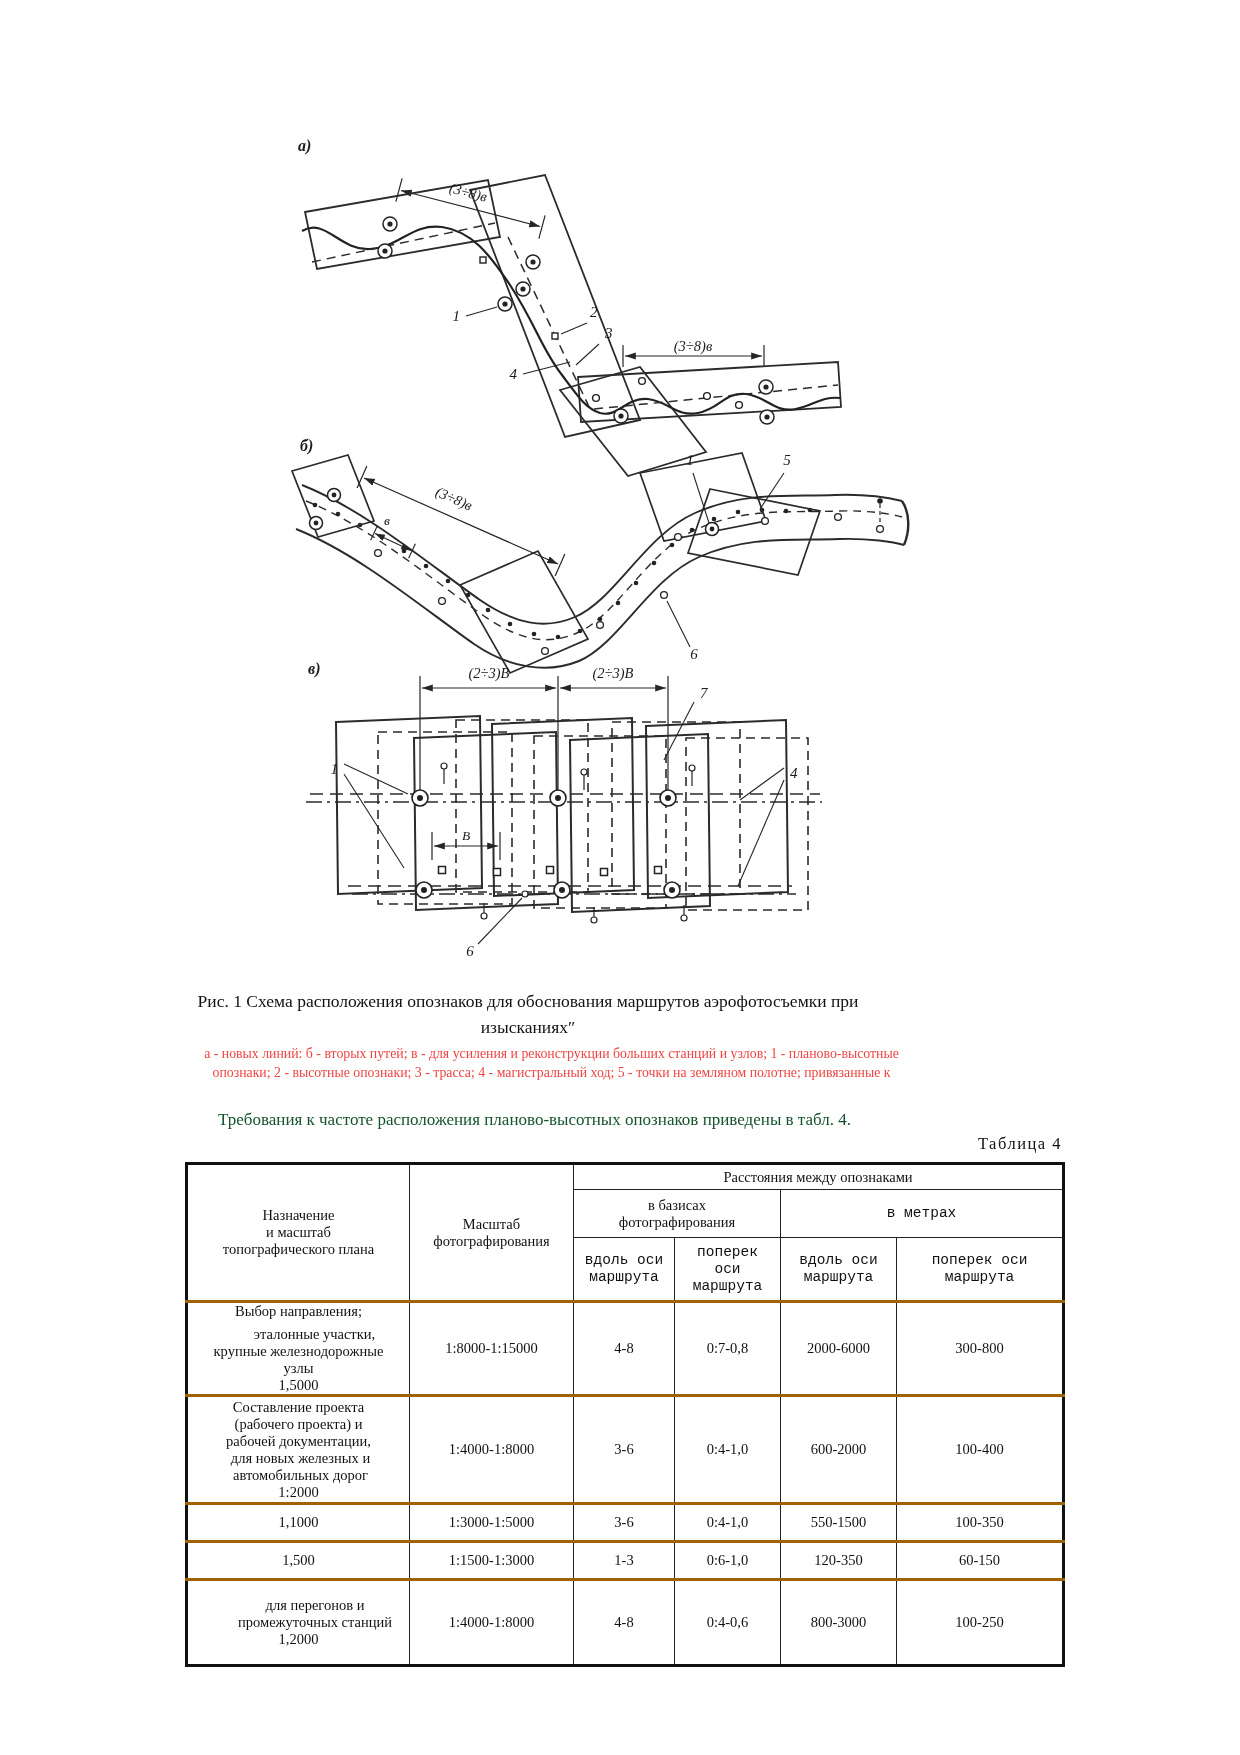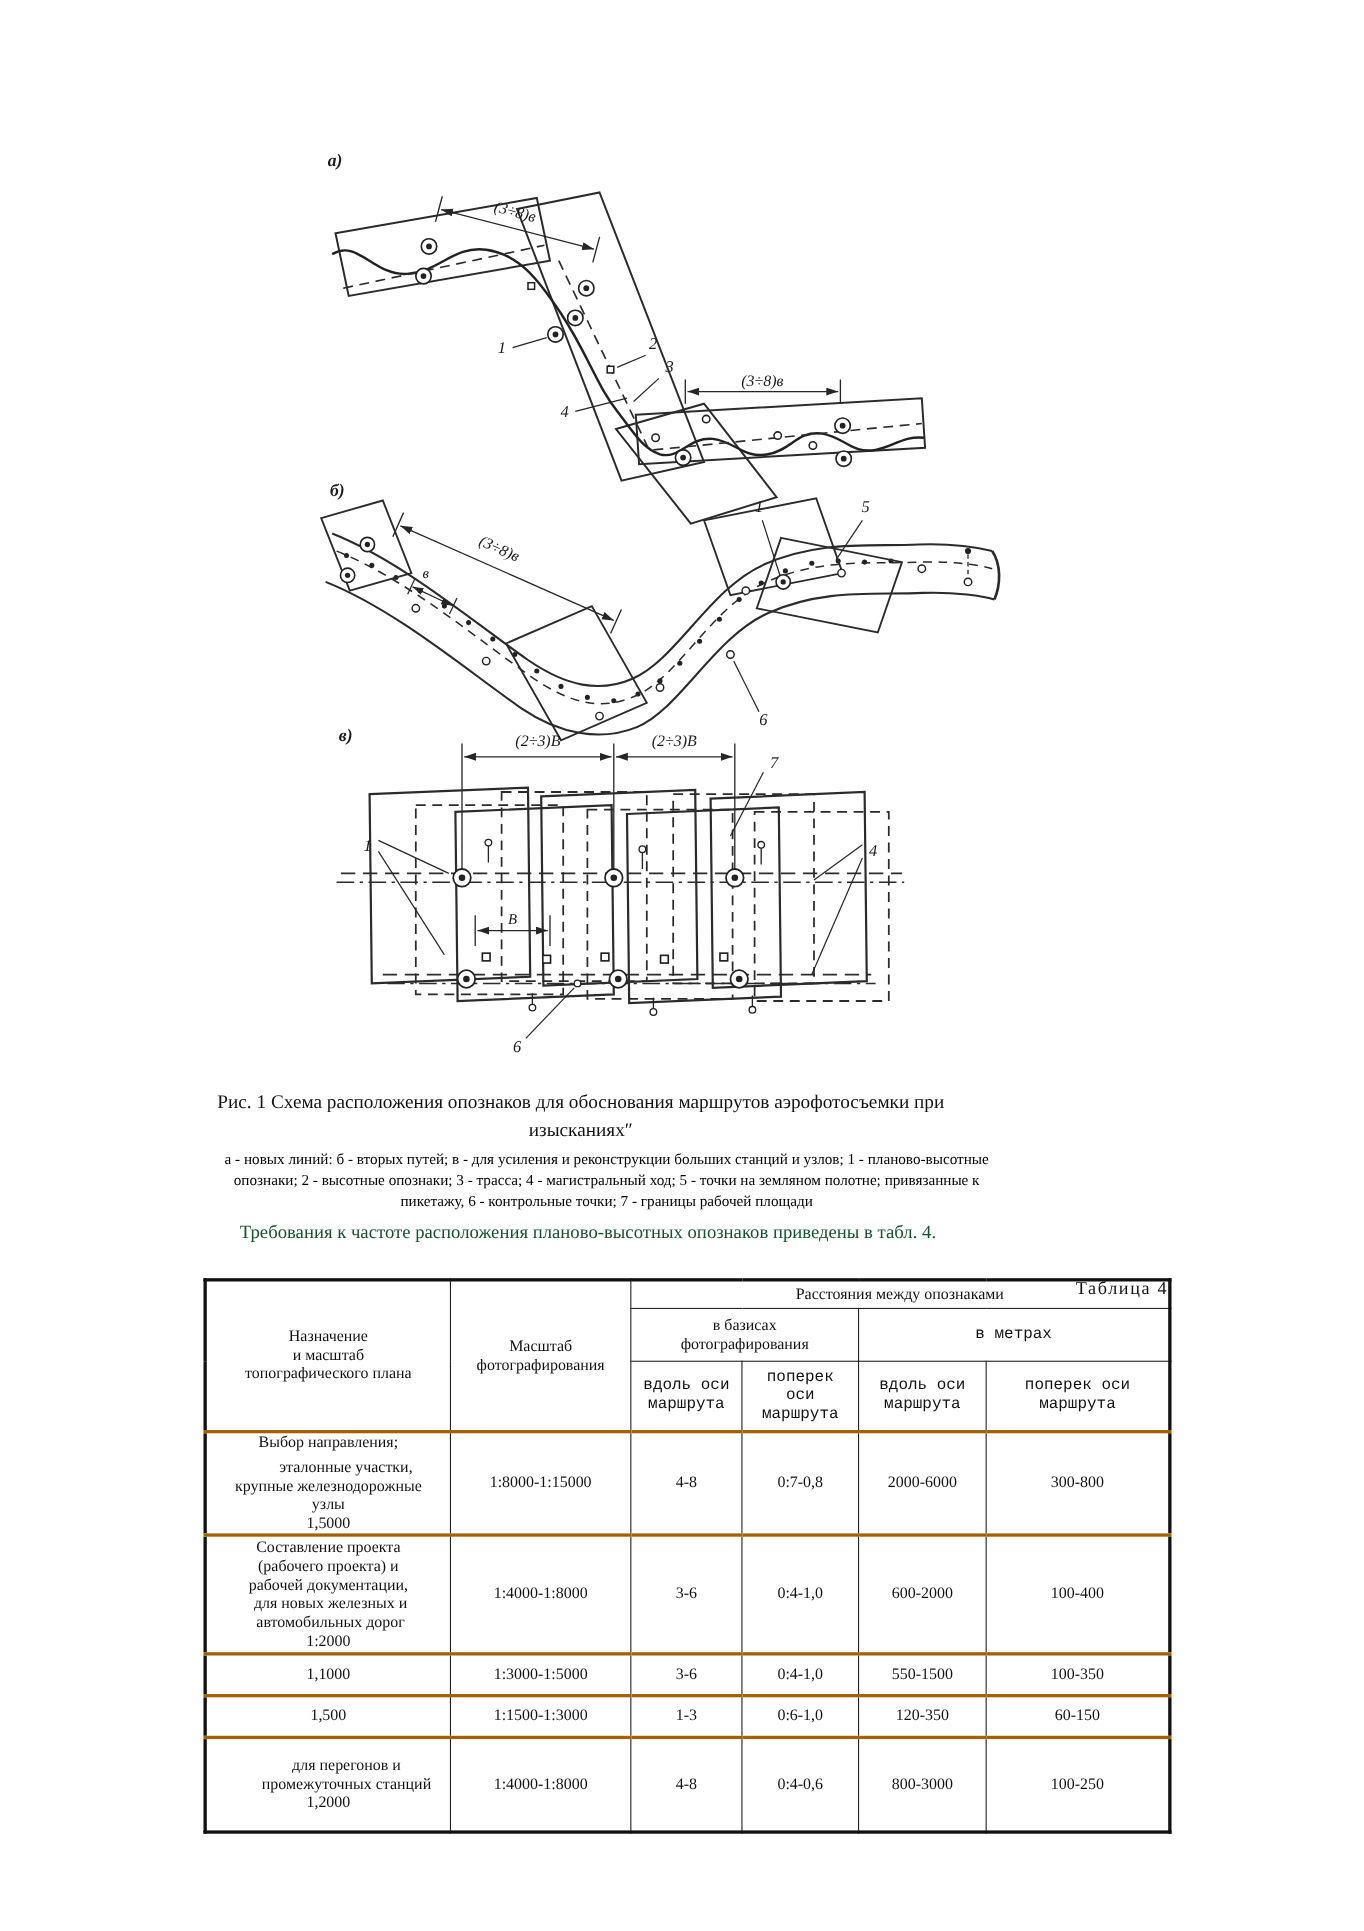--- a/index.html
+++ b/index.html
@@ -1,23 +1,23 @@
 <!DOCTYPE html>
 <html><head>
 <meta charset="utf-8">
 <style>
   html,body{margin:0;padding:0;background:#ffffff;}
   #page{position:relative;width:1240px;height:1755px;background:#ffffff;
         font-family:"Liberation Serif","DejaVu Serif",serif;color:#161616;overflow:hidden;}
   svg text{font-family:"Liberation Serif","DejaVu Serif",serif;fill:#1c1c1c;}
   .figsvg{position:absolute;}
   .caption{position:absolute;left:0;width:1056px;text-align:center;font-size:17.5px;line-height:26px;color:#121212;}
-  .legend{position:absolute;left:0;width:1103px;text-align:center;font-size:13.8px;line-height:19px;color:#000000;}
+  .legend{position:absolute;left:0;width:1103px;text-align:center;font-size:13.8px;line-height:19px;color:#ef4444;}
   .para{position:absolute;font-size:17px;color:#14532d;white-space:nowrap;}
-  .tbl-label{position:absolute;font-size:16.5px;letter-spacing:1.5px;color:#121212;margin-top:27px;}
+  .tbl-label{position:absolute;font-size:16.5px;letter-spacing:1.5px;color:#121212;}
   table.tbl{position:absolute;left:185px;top:1162px;width:877px;border-collapse:collapse;
             table-layout:fixed;font-size:14.5px;line-height:17px;color:#111;}
   table.tbl td{border:1px solid #222;padding:0;vertical-align:middle;text-align:center;overflow:hidden;}
   table.tbl{border:3px solid #111;}
   tr.major>td{border-top:3px solid #a16207;}
   td.desc-cell{text-align:left;vertical-align:top;padding:2px 4px 0 8px;}
   .desc-line{display:block;}
   .desc-gap{margin-top:6px;padding-left:32px;}
   .ind1{padding-left:4px;}
   .ind2{padding-left:12px;margin-left:21px;}
@@ -333,21 +333,20 @@
   </svg>
 
   <div class="caption" style="top:988px">
     <div>Рис. 1 Схема расположения опознаков для обоснования маршрутов аэрофотосъемки при</div>
     <div>изысканиях″</div>
   </div>
 
   <div class="legend" style="top:1044px">
     <div>а - новых линий: б - вторых путей; в - для усиления и реконструкции больших станций и узлов; 1 - планово-высотные</div>
     <div>опознаки; 2 - высотные опознаки; 3 - трасса; 4 - магистральный ход; 5 - точки на земляном полотне; привязанные к</div>
-    <div>пикетажу, 6 - контрольные точки; 7 - границы рабочей площади</div>
   </div>
 
   <div class="para" style="left:218px;top:1110px">Требования к частоте расположения планово-высотных опознаков приведены в табл. 4.</div>
 
   <div class="tbl-label" style="right:178px;top:1134px">Таблица 4</div>
 
   <table class="tbl">
     <colgroup>
       <col style="width:223px">
         <col style="width:164px">

